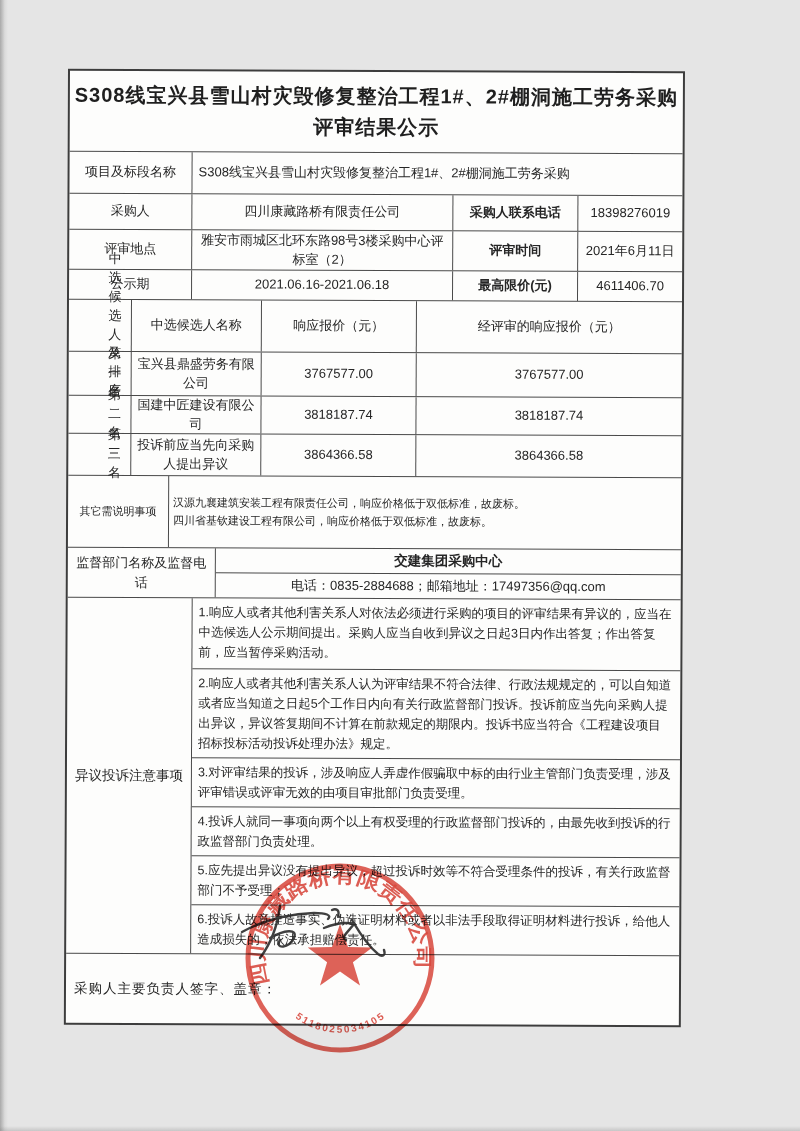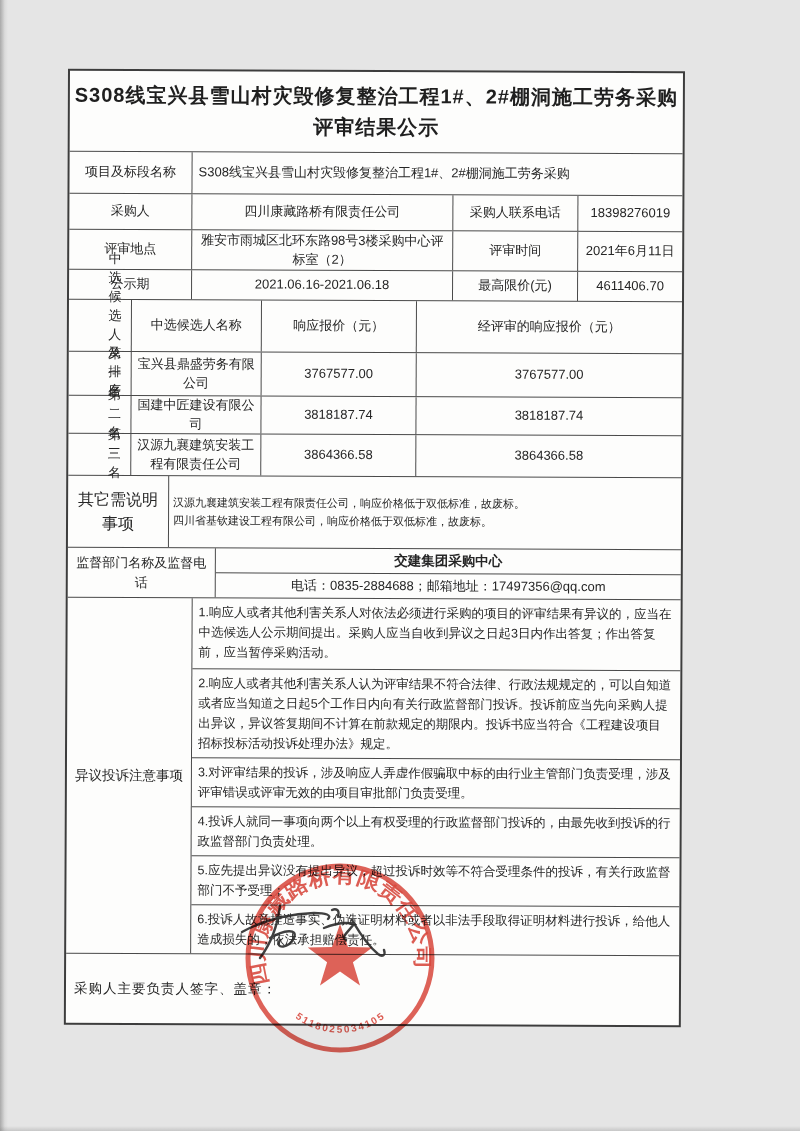--- a/index.html
+++ b/index.html
@@ -40,39 +40,39 @@
   }
   .cell:first-child{border-left:none;}
   .cell.left{justify-content:flex-start;text-align:left;}
   .cell.col{flex-direction:column;align-items:stretch;justify-content:flex-start;padding:0;}
   
   .title-row{height:80px;display:flex;flex-direction:column;align-items:center;justify-content:center;}
   .title-line{font-size:20px;font-weight:700;letter-spacing:1px;line-height:1.55;color:#1f1f1f;}
   
   .w-label{flex:0 0 122px;}
   .w-val{flex:1 1 auto;}
-  .w-label2{flex:0 0 125px;}
+  .w-label2{flex:0 0 125px;font-weight:bold;}
   .w-val2{flex:0 0 105px;}
   .c1{flex:0 0 62px;padding-left:36px;}
   .c2{flex:0 0 130px;}
   .c3{flex:0 0 155px;}
   .c4{flex:1 1 auto;}
   .h-project{height:42px;}
   .h-purchaser{height:36px;}
   .h-place{height:40px;}
   .h-period{height:30px;}
   .h-candhead{height:52px;}
   .h-cand1{height:44px;}
   .h-cand2{height:38px;}
   .h-cand3{height:42px;}
   .h-other{height:72px;}
   .h-superv{height:50px;}
   .h-sign{height:70px;}
   .other-lines{font-size:11px;line-height:1.6;padding:4px 4px;}
-  .other-label{flex:0 0 100px;font-size:16px;line-height:1.5;}
+  .other-label{flex:0 0 100px;font-size:11px;line-height:1.5;}
   .sup-label{flex:0 0 147px;line-height:1.5;}
   .sub{border-top:1px solid #4a4a4a;display:flex;align-items:center;justify-content:center;text-align:center;box-sizing:border-box;}
   .sub:first-child{border-top:none;}
   .sup-name{height:24px;font-size:13.5px;font-weight:600;}
   .sup-contact{flex:1;font-size:13px;}
   .obj-label{flex:0 0 124px;font-size:13.5px;}
   .obj-item{justify-content:flex-start;text-align:left;align-items:flex-start;
     font-size:12.5px;line-height:1.6;padding:4px 8px 4px 6px;box-sizing:border-box;}
   .oi1{min-height:70px;}
   .oi2{min-height:74px;}
@@ -141,21 +141,21 @@
 
     <div class="row h-cand2">
       <div class="cell c1">第二名</div>
       <div class="cell c2">国建中匠建设有限公司</div>
       <div class="cell c3">3818187.74</div>
       <div class="cell c4">3818187.74</div>
     </div>
 
     <div class="row h-cand3">
       <div class="cell c1">第三名</div>
-      <div class="cell c2">汉源九襄建筑安装工程有限责任公司</div>
+      <div class="cell c2">投诉前应当先向采购人提出异议</div>
       <div class="cell c3">3864366.58</div>
       <div class="cell c4">3864366.58</div>
     </div>
 
     <div class="row h-other">
       <div class="cell other-label">其它需说明事项</div>
       <div class="cell left other-lines" style="flex:1 1 auto;flex-direction:column;align-items:flex-start;justify-content:center;">
         <div>汉源九襄建筑安装工程有限责任公司，响应价格低于双低标准，故废标。</div>
         <div>四川省基钦建设工程有限公司，响应价格低于双低标准，故废标。</div>
       </div>

